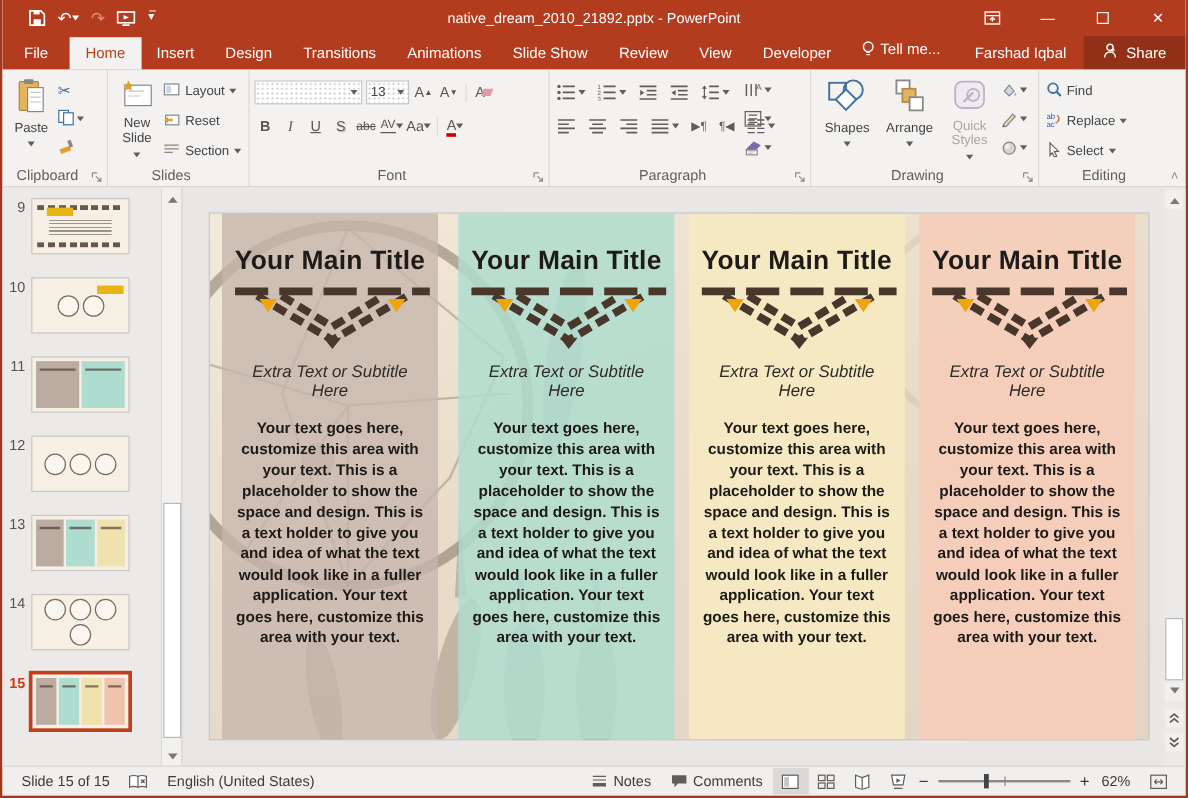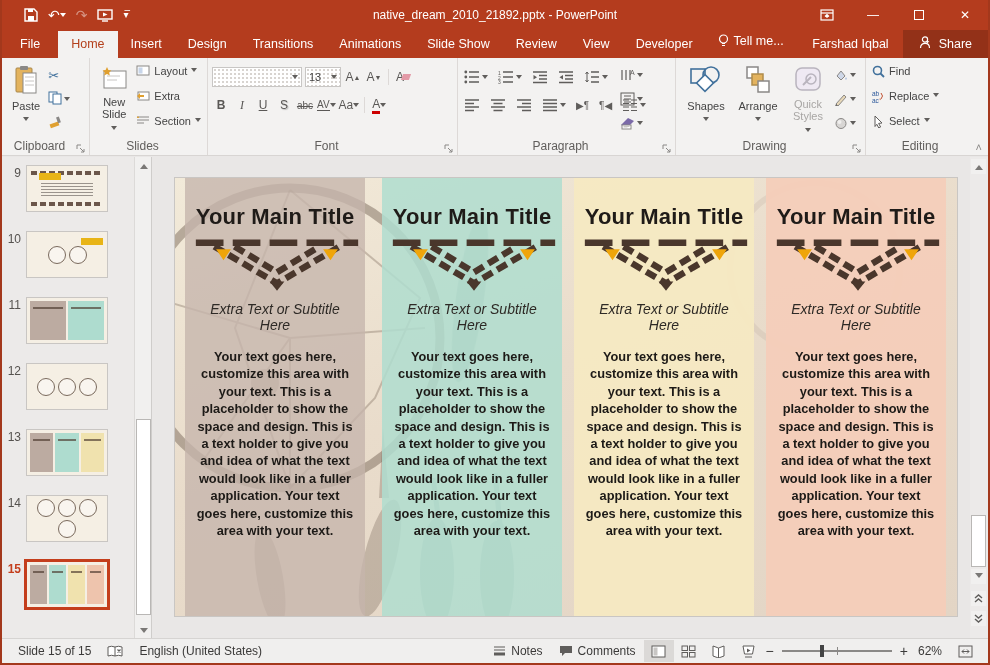--- a/index.html
+++ b/index.html
@@ -26,21 +26,21 @@
   .share{display:flex;align-items:center;gap:6px;background:rgba(0,0,0,.18);padding:6px 16px 7px;height:28px;}
   
   .ribbon{position:absolute;left:0;top:58px;width:100%;height:98px;background:#f3f2f1;display:flex;
           font-size:11px;color:#444;border-bottom:1px solid #d8d5d3;}
   .group{position:relative;display:flex;align-items:flex-start;padding:3px 4px 16px;border-right:1px solid #ddd9d7;}
   .grplabel{position:absolute;bottom:2px;left:0;right:12px;text-align:center;color:#605e5c;font-size:12px;}
   .launcher{position:absolute;bottom:2px;right:3px;width:10px;height:10px;}
   .bigbtn{display:flex;flex-direction:column;align-items:center;justify-content:flex-start;gap:2px;
           padding:4px 6px;height:78px;text-align:center;line-height:1.15;}
   .smallcol{display:flex;flex-direction:column;justify-content:flex-start;gap:4px;padding-top:4px;}
-  .srow{display:flex;gap:4px;height:21px;padding:0 2px;white-space:nowrap;}
+  .srow{display:flex;align-items:center;gap:4px;height:21px;padding:0 2px;white-space:nowrap;}
   .dd{width:0;height:0;border:3px solid transparent;border-top:4px solid #605e5c;display:inline-block;margin-top:3px;}
   .fontrow{display:flex;align-items:center;gap:3px;height:24px;}
   .combo{height:20px;border:1px solid #c8c6c4;background:#fff;display:flex;align-items:center;
          font-size:11px;padding:0 3px;background-image:radial-gradient(#d8d4d0 1px,transparent 1px);background-size:4px 4px;}
   .combo .dd{margin-left:auto;}
   .fbtn{min-width:18px;height:20px;display:flex;align-items:center;justify-content:center;font-size:12px;color:#5a5856;}
   .fbtn.b{font-weight:bold;} .fbtn.i{font-style:italic;font-family:"Liberation Serif",serif;}
   .fbtn.u{text-decoration:underline;} .fbtn.s{text-shadow:1px 1px 1px #bbb;}
   .fbtn.strike{text-decoration:line-through;font-size:10px;}
   .greyed{color:#a8a6a4;}
@@ -226,21 +226,21 @@
                 <rect x="2.5" y="2.5" width="4" height="6" fill="#c8d6ea"></rect>
               </svg></span>
           <span>Layout</span>
             <span class="dd"></span>
         </span>
         <span class="srow">
           <span><svg width="14" height="11" viewBox="0 0 14 11">
                 <rect x="2" y="2" width="11" height="8" fill="#fff" stroke="#8a8886"></rect>
                 <path d="M1 6 l3-3 v2 h4 v2 h-4 v2 z" fill="#e0a030"></path>
               </svg></span>
-          <span>Extra</span>
+          <span>Reset</span>
         </span>
         <span class="srow">
           <span><svg width="14" height="11" viewBox="0 0 14 11">
                 <path d="M1 2 h12 M1 5 h12 M1 8 h7" stroke="#8a8886"></path>
                 <path d="M2 1 l1.2 2 -2.4 0 z" fill="#e0a030"></path>
               </svg></span>
           <span>Section</span>
             <span class="dd"></span>
         </span>
       </div>

